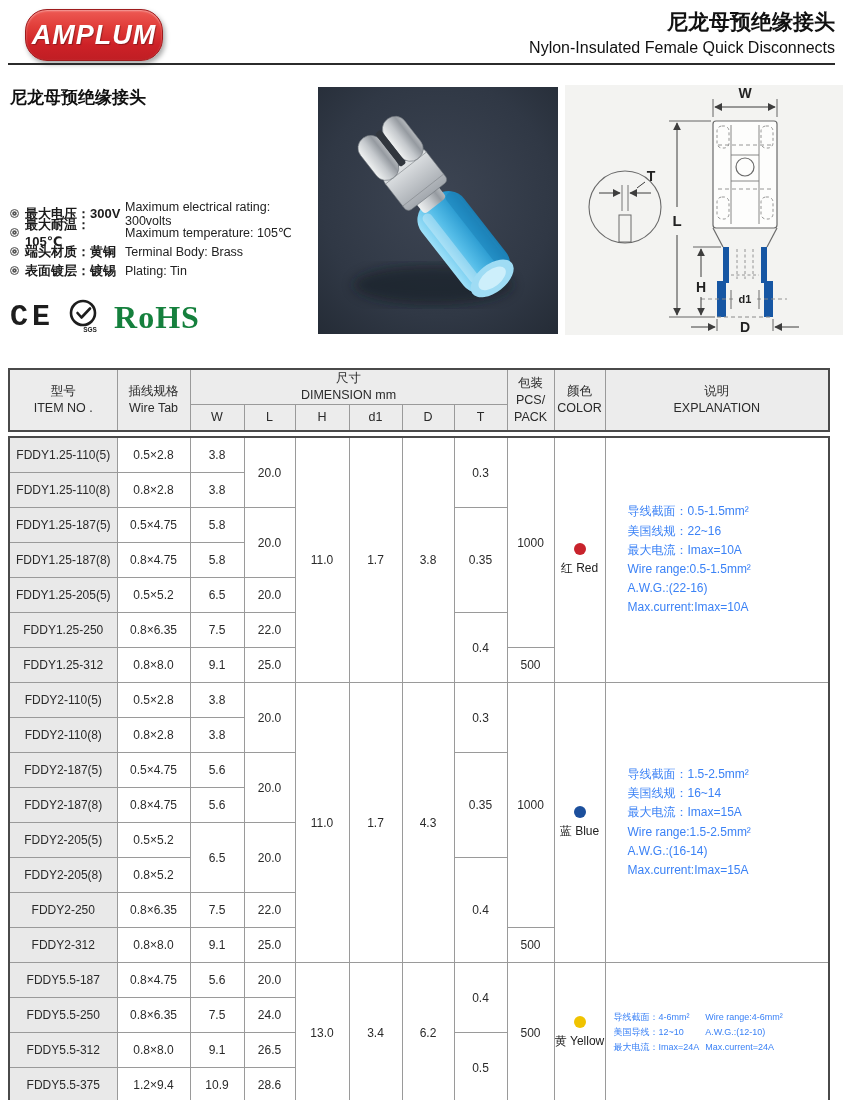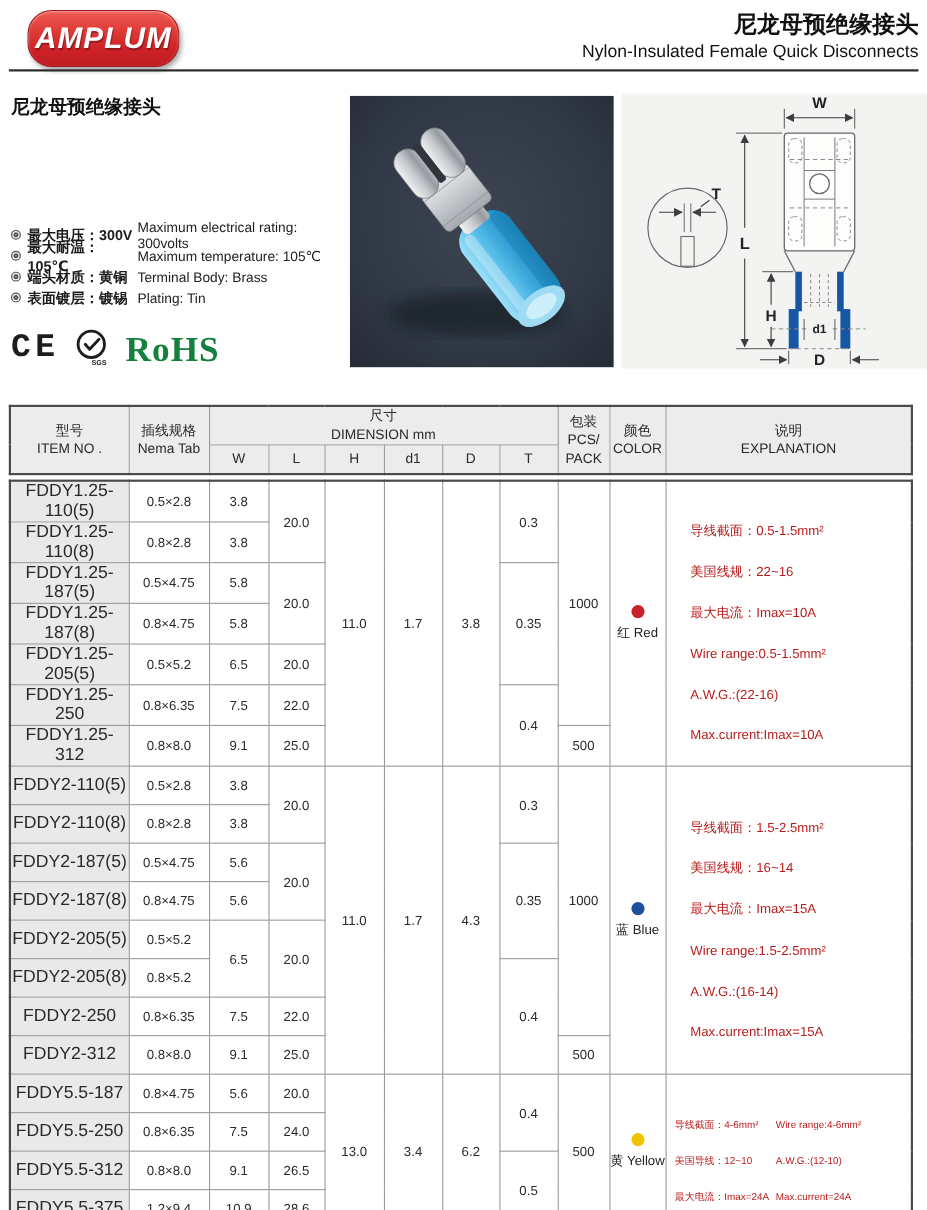--- a/index.html
+++ b/index.html
@@ -42,25 +42,25 @@
   table{border-collapse:collapse;table-layout:fixed;}
   .tbl{position:absolute;left:8px;width:822px;}
   .tbl-head{top:368px;}
   .tbl-body{top:436px;}
   .tbl table{width:820px;border:2px solid #4a4a4a;}
   th,td{border:1px solid #9a9a9a;padding:0;text-align:center;vertical-align:middle;
         font-size:12px;color:#2a2a2a;font-weight:400;overflow:hidden;}
   th{background:#ececec;line-height:1.35;font-size:12.5px;}
   .th-r1{height:30px;} .th-r2{height:27px;}
   .tbl-body td{height:34px;background:#fff;}
-  td.c-item{background:#e9e9e9;font-size:16px;}
+  td.c-item{background:#e9e9e9;font-size:12px;}
   td.c-tab,td.c-num{font-size:12px;}
   td.c-expl{text-align:left;}
   .expl-cols{display:flex;gap:10px;padding-left:22px;}
-  .c-expl .expl-col > div{font-size:12px;line-height:1.6;color:#b91c1c;margin-top:18px;}
+  .c-expl .expl-col > div{font-size:12px;line-height:1.6;color:#3b82f6;}
   .c-expl.small .expl-cols{padding-left:8px;gap:6px;}
   .c-expl.small .expl-col > div{font-size:9px;line-height:1.7;}
   .dot{display:inline-block;width:12px;height:12px;border-radius:50%;}
   .dot-label{font-size:12px;margin-top:2px;color:#222;}
 </style>
 </head>
 <body>
 
 <div class="page">
 
@@ -244,21 +244,21 @@
           <col style="width:224px">
       </colgroup>
       <tbody>
           <tr class="th-r1">
         <th rowspan="2">
           <div>型号</div>
               <div>ITEM NO .</div>
         </th>
         <th rowspan="2">
           <div>插线规格</div>
-              <div>Nema Tab</div>
+              <div>Wire Tab</div>
         </th>
         <th colspan="6">
           <div>尺寸</div>
               <div>DIMENSION mm</div>
         </th>
         <th rowspan="2">
           <div>包装</div>
               <div>PCS/</div>
               <div>PACK</div>
         </th>

